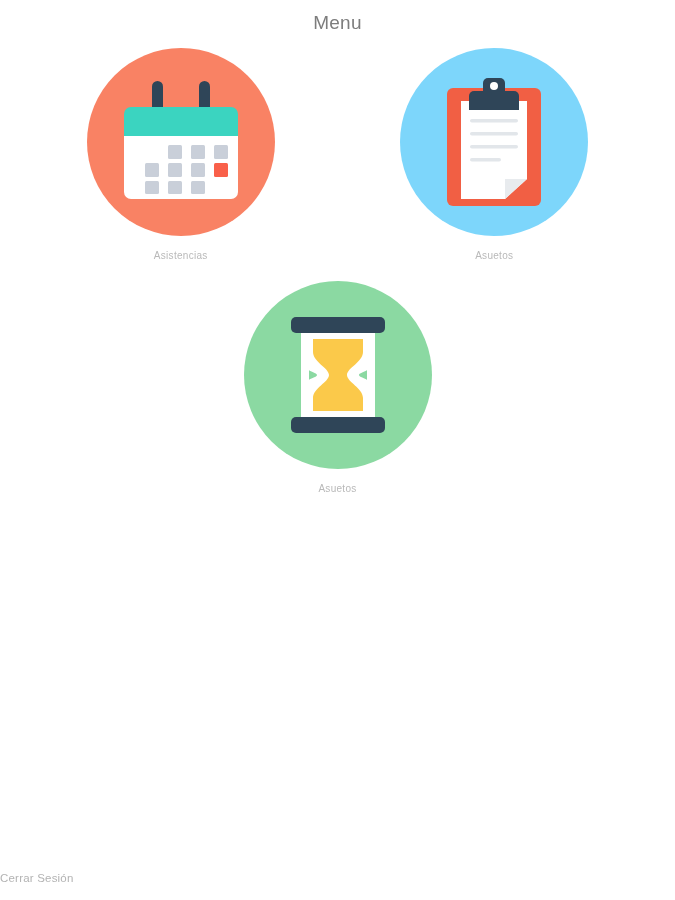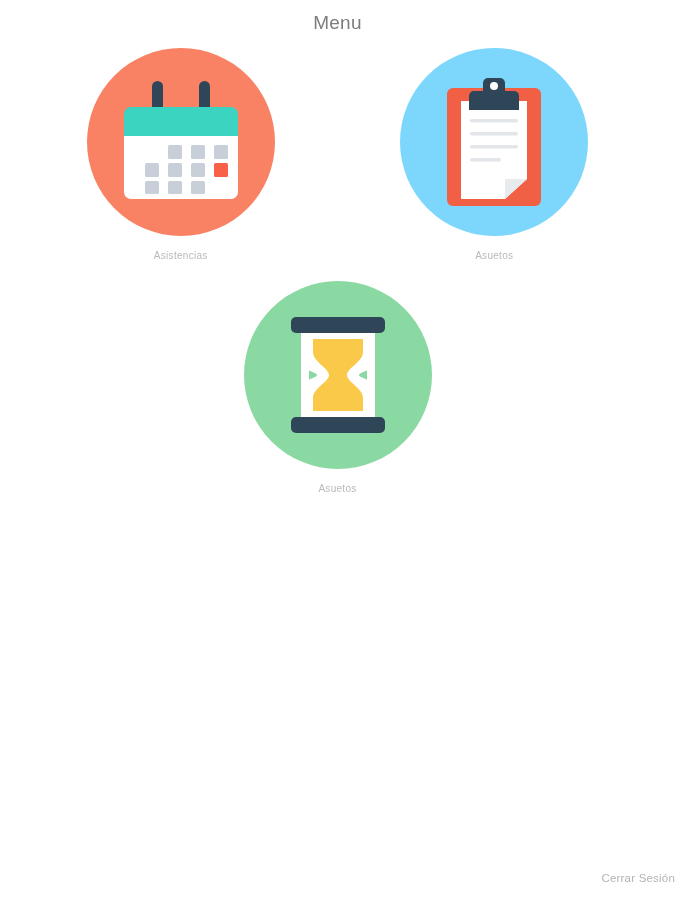--- a/index.html
+++ b/index.html
@@ -66,21 +66,21 @@
     letter-spacing: 0.3px;
   }
   .tile-icon-svg {
     display: block;
   }
   .footer {
     position: absolute;
     left: 0;
     right: 0;
     bottom: 14px;
-    text-align: right;
+    text-align: left;
     margin-top: 12px;
   }
   .logout-link {
     font-size: 11.5px;
     color: #b3b3b3;
     letter-spacing: 0.2px;
     cursor: pointer;
     display: inline-block;
   }
 </style>

